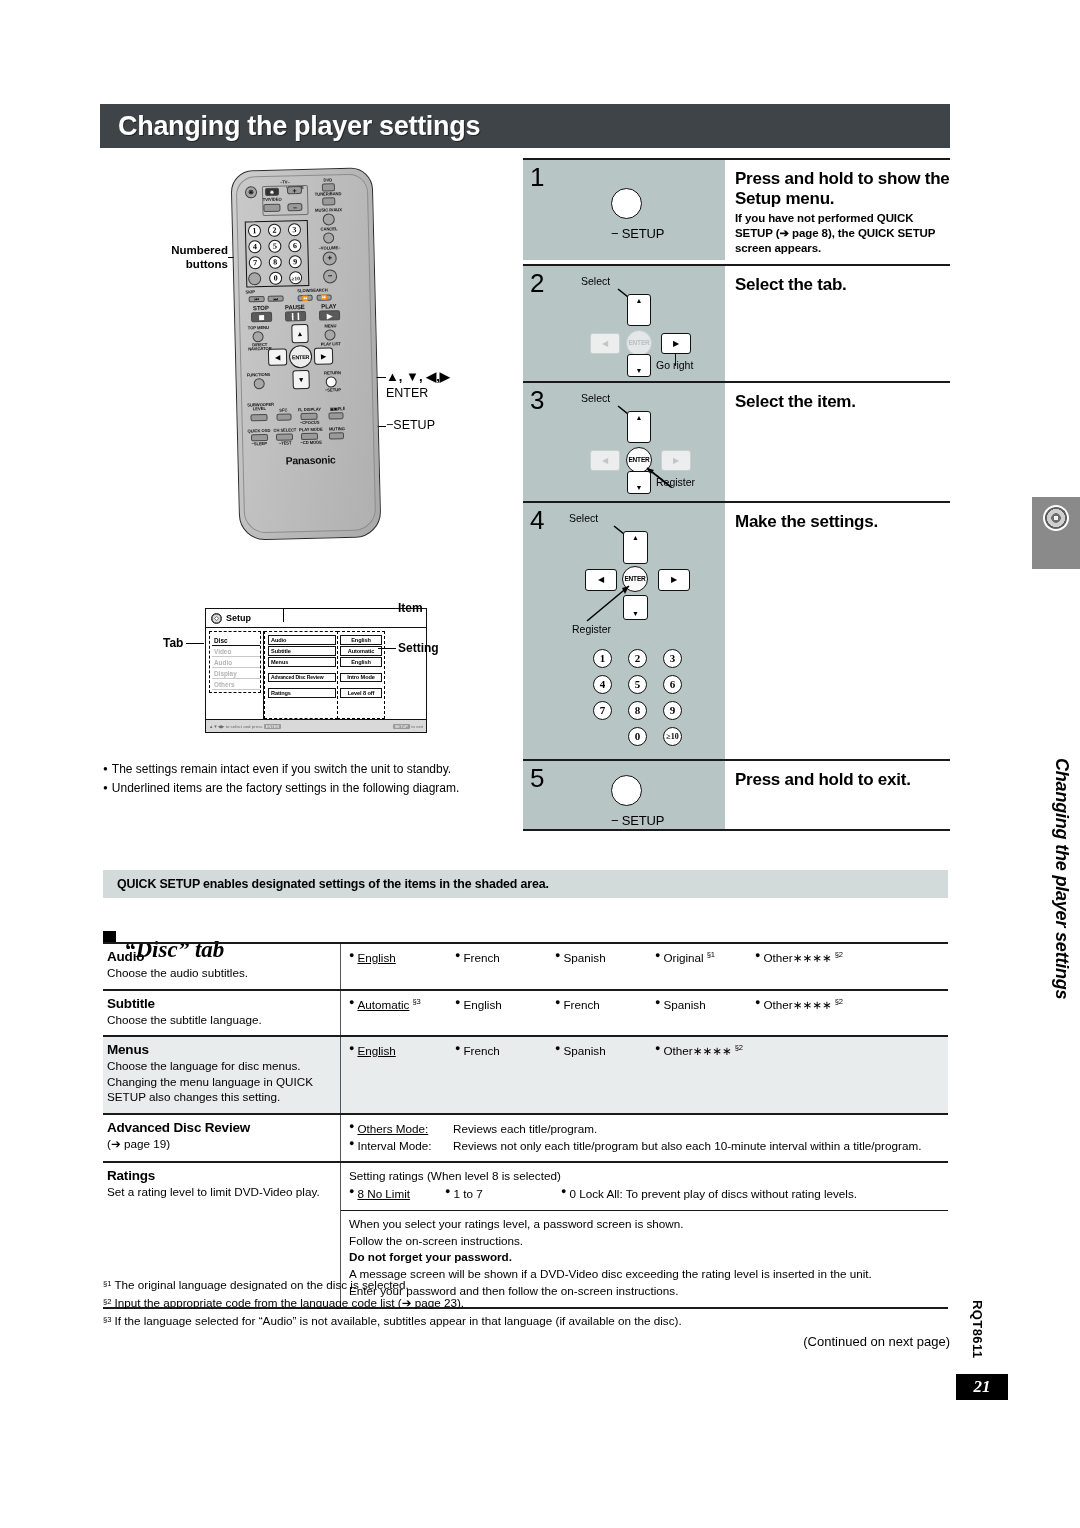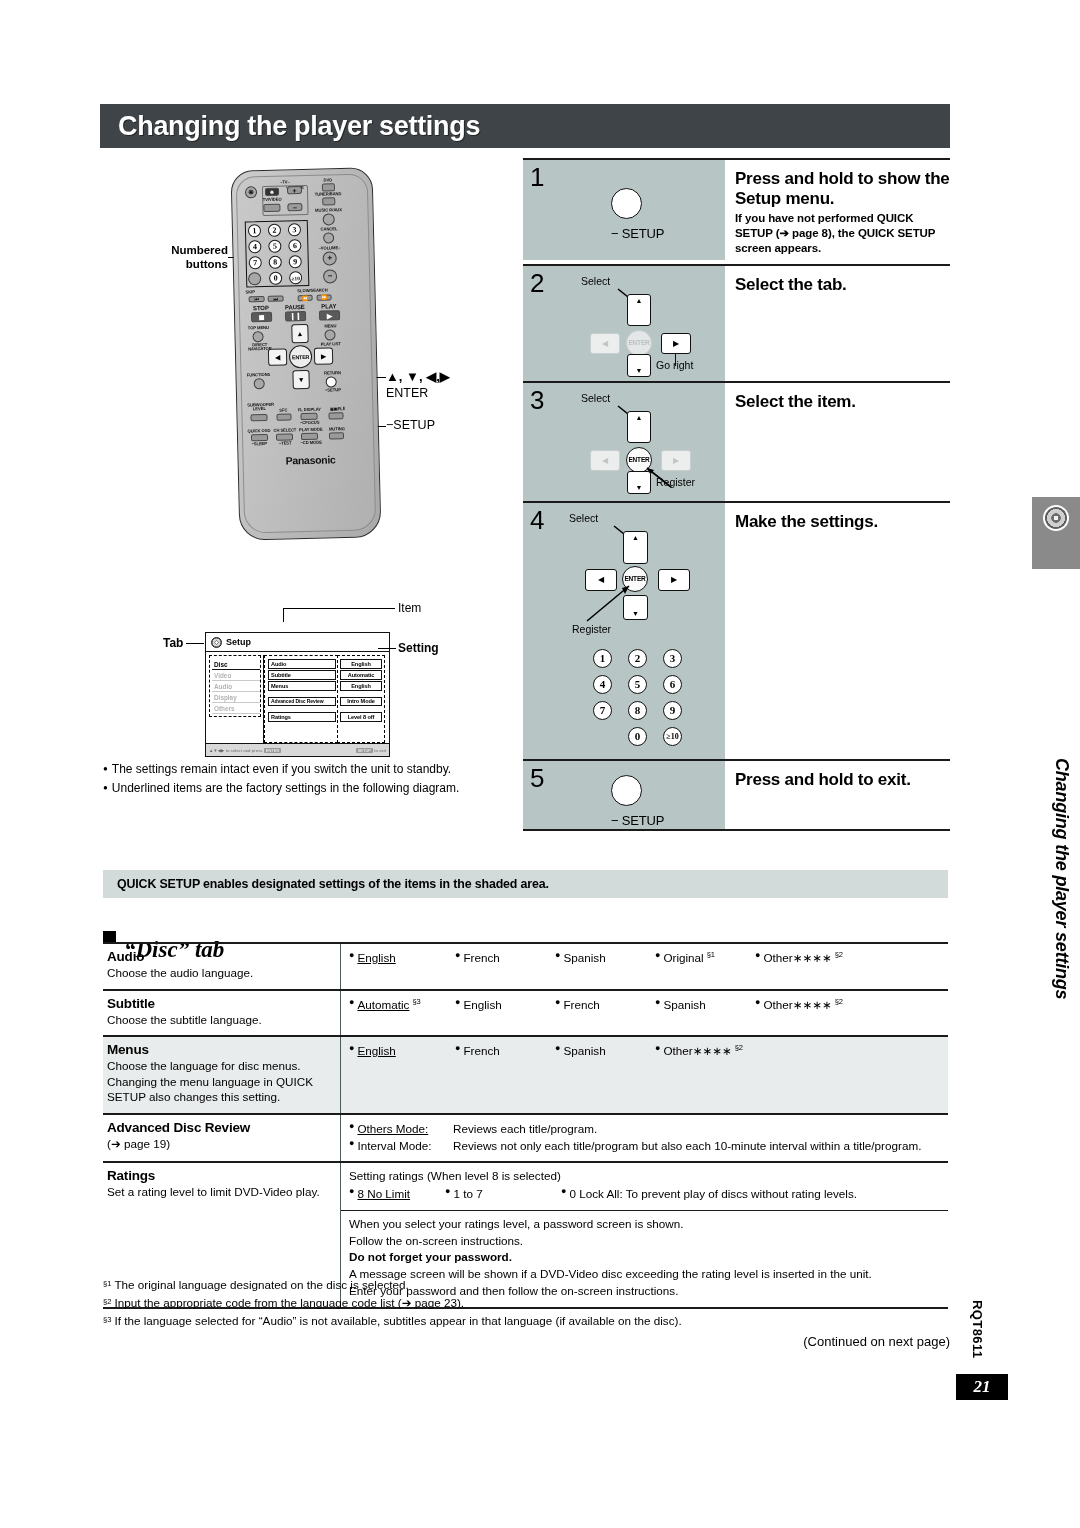--- a/index.html
+++ b/index.html
@@ -58,21 +58,21 @@
               display:flex; align-items:center; justify-content:center; font-size:7px; }
   .enter-circ { background: #ededed; border:1.2px solid #1d1d1d; border-radius:50%;
                 display:flex;align-items:center;justify-content:center;
                 font-size:5.4px; font-weight:bold; letter-spacing:-0.2px; }
   .pana { font-size: 10.5px; font-weight: bold; letter-spacing:-0.3px; color:#111; }
 
   .callout-label { position:absolute; font-size:11.5px; font-weight:bold; color:#000; line-height:1.25; }
   .callout-line { position:absolute; background:#000; }
 
   
-  #setup-mock { position:absolute; left:205px; top:632px; width:185px; height:125px;
+  #setup-mock { position:absolute; left:205px; top:608px; width:222px; height:125px;
                 border:1.3px solid #111; background:#fff; }
   #setup-mock .hdr { height:19px; border-bottom:1.2px solid #111; display:flex; align-items:center; padding-left:5px; gap:4px; }
   #setup-mock .hdr .disc { width:11px; height:11px; border-radius:50%;
        background: radial-gradient(circle at 50% 50%, #fff 0 16%, #888 17% 34%, #d8d8d8 35% 62%, #777 63% 80%, #bbb 81% 100%);
        border:0.8px solid #222; }
   #setup-mock .hdr .t { font-size:9px; font-weight:bold; }
   .mock-col { position:absolute; }
   .mock-cell { border:1px solid #111; background:#fff; font-size:5.6px; font-weight:bold;
                display:flex; align-items:center; padding-left:2px; height:9.5px; letter-spacing:-0.1px;}
   .mock-cell.c { justify-content:center; padding-left:0; }
@@ -338,21 +338,21 @@
     </span>
     <span>
       <span class="kbox">SETUP</span>
       <span>to exit</span>
     </span>
   </div>
 </div>
 
 <div style="position:absolute;left:163px;top:636px;font-size:12px;font-weight:bold;">Tab</div>
 <div style="position:absolute;left:186px;top:643px;width:18px;height:1.4px;background:#000;"></div>
-<div style="position:absolute;left:398px;top:601px;font-size:12px;font-weight:normal;">Item</div>
+<div style="position:absolute;left:398px;top:601px;font-size:12px;font-weight:bold;">Item</div>
 <div style="position:absolute;left:283px;top:608px;width:112px;height:1.4px;background:#000;"></div>
 <div style="position:absolute;left:283px;top:608px;width:1.4px;height:14px;background:#000;"></div>
 <div style="position:absolute;left:398px;top:641px;font-size:12px;font-weight:bold;">Setting</div>
 <div style="position:absolute;left:378px;top:648px;width:18px;height:1.4px;background:#000;"></div>
 
 <div id="steps">
 
   <div class="step-row">
     <div class="step-left" style="height:100px;">
       <span class="step-num">1</span>
@@ -493,21 +493,21 @@
 <div id="disc-head">
   <span class="sq"></span>
   <span class="tx">“Disc” tab</span>
 </div>
 
 <div id="tbl">
 
   <div class="trow">
     <div class="tdesc">
       <div class="nm">Audio</div>
-      <div class="ds">Choose the audio language.</div>
+      <div class="ds">Choose the audio subtitles.</div>
     </div>
     <div class="tvals">
       <div class="optline">
         <span class="opt" style="width:106px;">
             <span class="bl">●</span>
             <span class="u">English</span>
             <span class="sup"></span>
           </span>
         <span class="opt" style="width:100px;">
             <span class="bl">●</span>

